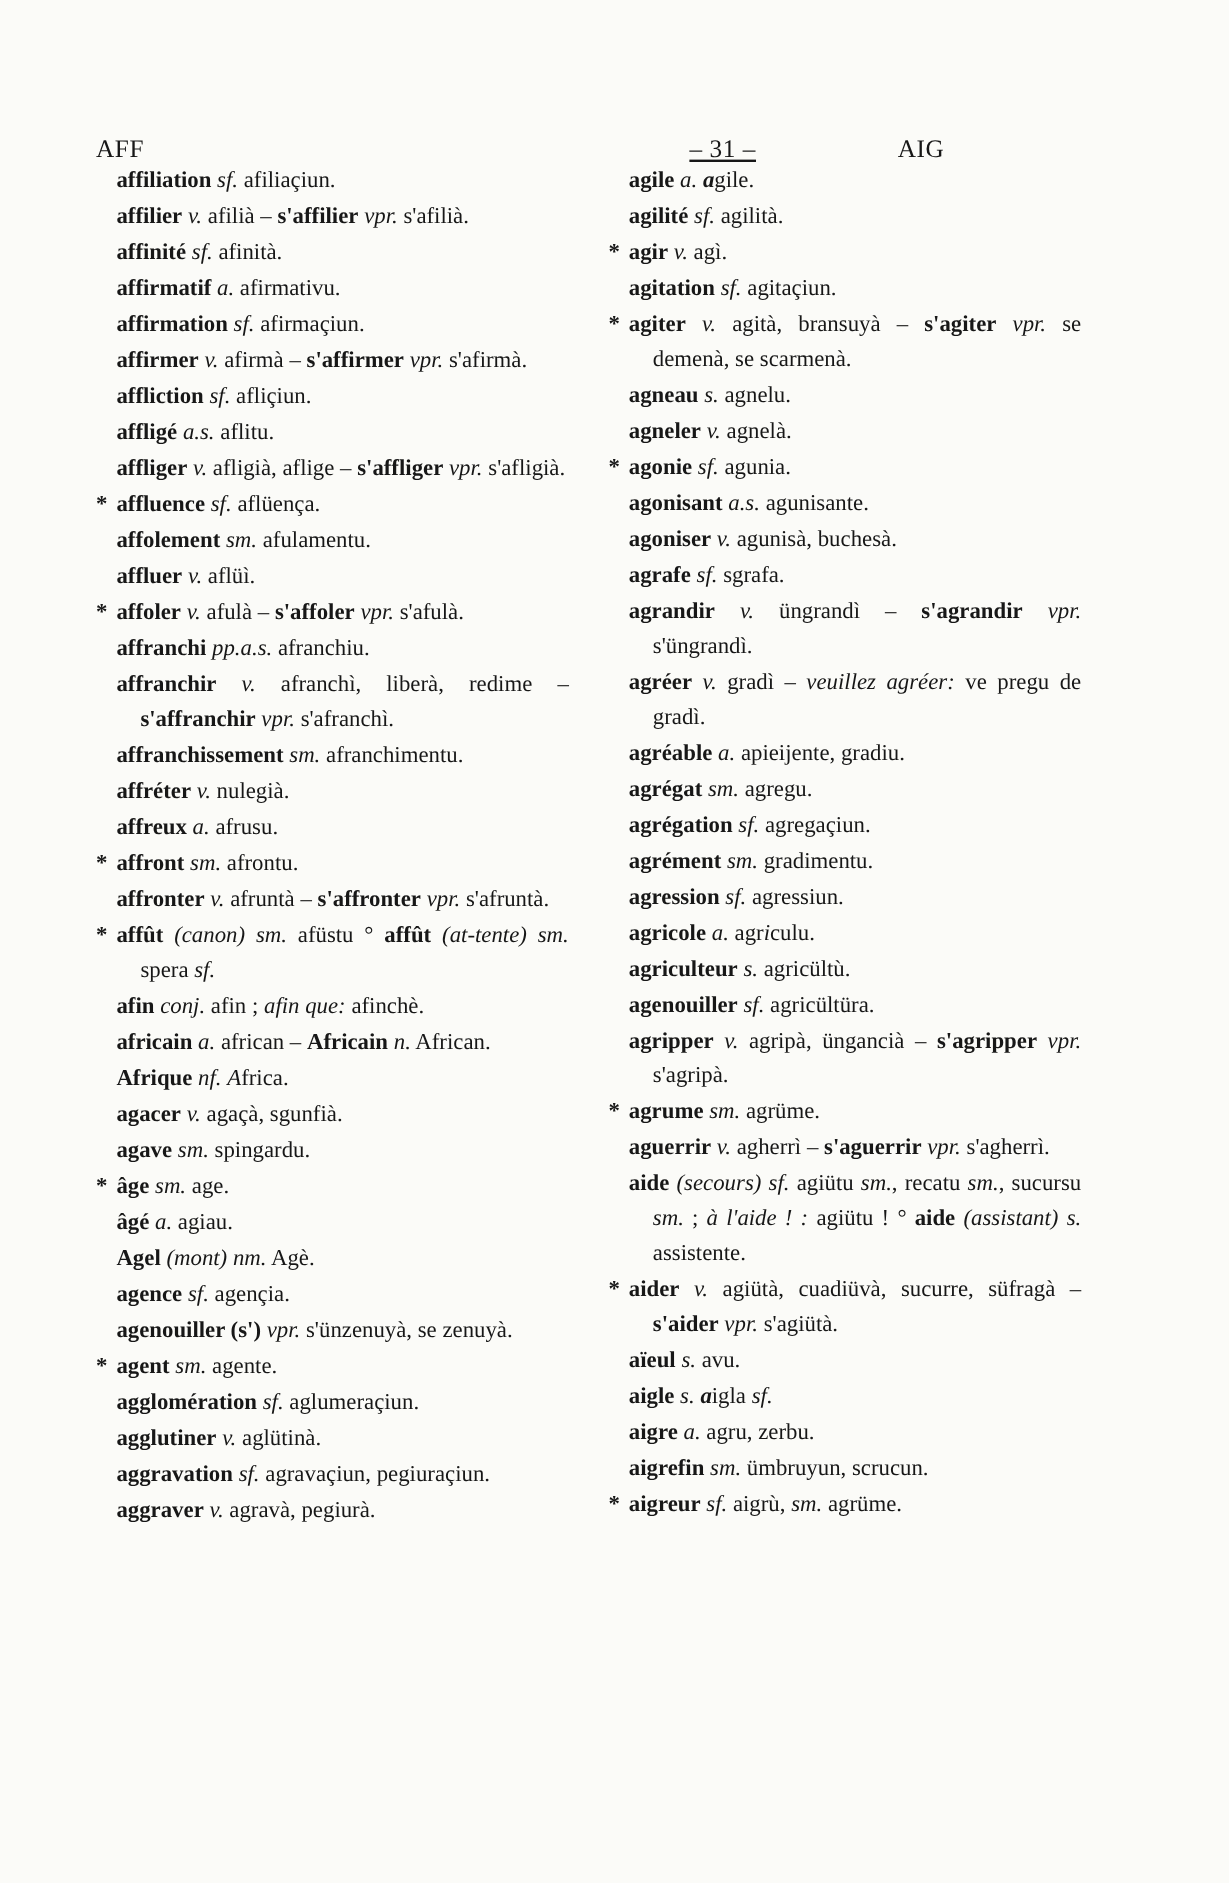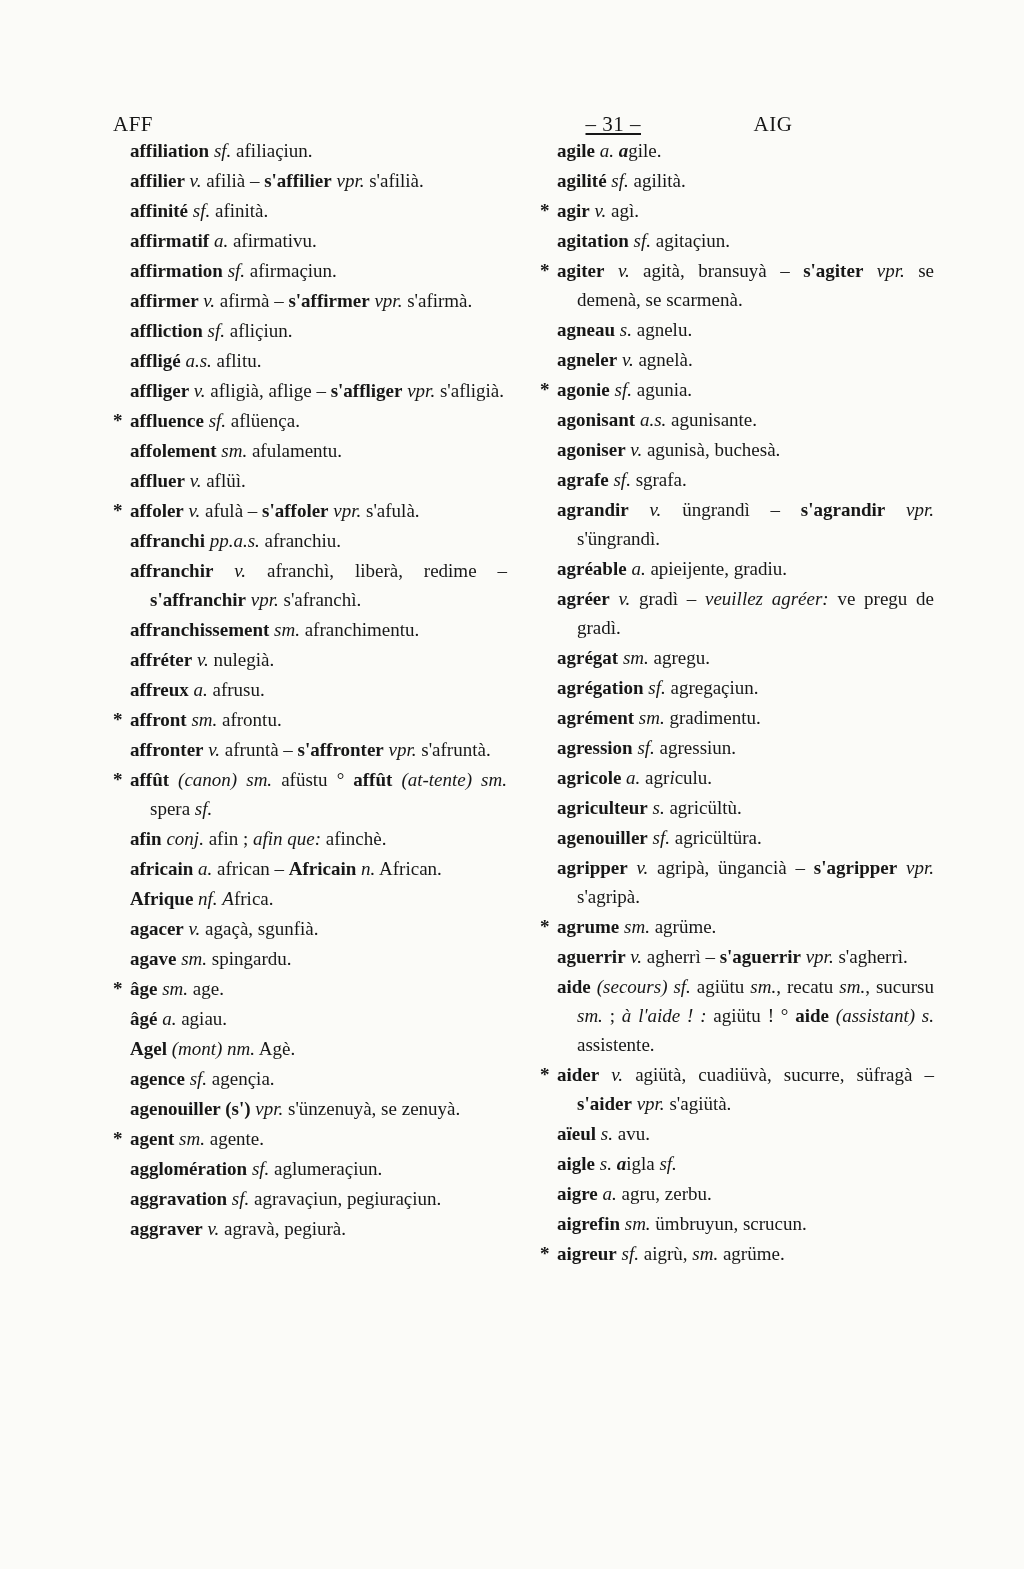--- a/index.html
+++ b/index.html
@@ -1,20 +1,20 @@
 <!DOCTYPE html>
 <html><head>
 <meta charset="utf-8">
 <style>
   html,body{margin:0;padding:0;background:#fafaf7;}
   .page{
     position:relative;
     width:1024px;height:1569px;
     box-sizing:border-box;
-    padding:112px 119px 40px 113px;
+    padding:112px 119px 40px 80px;
     background:#fbfbf8;
     color:#171717;
     font-family:"Liberation Serif", serif;
     overflow:hidden;
   }
   .header{display:flex;font-size:21px;line-height:24px;letter-spacing:0.5px;}
   .hdr{flex:1;}
   .hdr.center{text-align:right;text-decoration:underline;}
   .hdr.right{text-align:center;}
   .columns{display:flex;gap:33px;}
@@ -71,38 +71,39 @@
         <div class="entry"><span class="b">Afrique</span><span class="i"> nf.</span><span class="n"> </span><span class="i">A</span><span class="n">frica.</span></div>
         <div class="entry"><span class="b">agacer</span><span class="i"> v.</span><span class="n"> agaçà, sgunfià.</span></div>
         <div class="entry"><span class="b">agave</span><span class="i"> sm.</span><span class="n"> spingardu.</span></div>
         <div class="entry"><span class="star">*</span><span class="b">âge</span><span class="i"> sm.</span><span class="n"> age.</span></div>
         <div class="entry"><span class="b">âgé</span><span class="i"> a.</span><span class="n"> agiau.</span></div>
         <div class="entry"><span class="b">Agel</span><span class="i"> (mont) nm.</span><span class="n"> Agè.</span></div>
         <div class="entry"><span class="b">agence</span><span class="i"> sf.</span><span class="n"> agençia.</span></div>
         <div class="entry"><span class="b">agenouiller (s')</span><span class="i"> vpr.</span><span class="n"> s'ünzenuyà, se zenuyà.</span></div>
         <div class="entry"><span class="star">*</span><span class="b">agent</span><span class="i"> sm.</span><span class="n"> agente.</span></div>
         <div class="entry"><span class="b">agglomération</span><span class="i"> sf.</span><span class="n"> aglumeraçiun.</span></div>
+        <div class="entry"><span class="b">agglutiner</span><span class="i"> v.</span><span class="n"> aglütinà.</span></div>
         <div class="entry"><span class="b">aggravation</span><span class="i"> sf.</span><span class="n"> agravaçiun, pegiuraçiun.</span></div>
         <div class="entry"><span class="b">aggraver</span><span class="i"> v.</span><span class="n"> agravà, pegiurà.</span></div>
       </div>
     <div class="column">
         <div class="entry"><span class="b">agile</span><span class="i"> a.</span><span class="n"> </span><span class="bi">a</span><span class="n">gile.</span></div>
         <div class="entry"><span class="b">agilité</span><span class="i"> sf.</span><span class="n"> agilità.</span></div>
         <div class="entry"><span class="star">*</span><span class="b">agir</span><span class="i"> v.</span><span class="n"> agì.</span></div>
         <div class="entry"><span class="b">agitation</span><span class="i"> sf.</span><span class="n"> agitaçiun.</span></div>
         <div class="entry"><span class="star">*</span><span class="b">agiter</span><span class="i"> v.</span><span class="n"> agità, bransuyà – </span><span class="b">s'agiter</span><span class="i"> vpr.</span><span class="n"> se demenà, se scarmenà.</span></div>
         <div class="entry"><span class="b">agneau</span><span class="i"> s.</span><span class="n"> agnelu.</span></div>
         <div class="entry"><span class="b">agneler</span><span class="i"> v.</span><span class="n"> agnelà.</span></div>
         <div class="entry"><span class="star">*</span><span class="b">agonie</span><span class="i"> sf.</span><span class="n"> agunia.</span></div>
         <div class="entry"><span class="b">agonisant</span><span class="i"> a.s.</span><span class="n"> agunisante.</span></div>
         <div class="entry"><span class="b">agoniser</span><span class="i"> v.</span><span class="n"> agunisà, buchesà.</span></div>
         <div class="entry"><span class="b">agrafe</span><span class="i"> sf.</span><span class="n"> sgrafa.</span></div>
         <div class="entry"><span class="b">agrandir</span><span class="i"> v.</span><span class="n"> üngrandì – </span><span class="b">s'agrandir</span><span class="i"> vpr.</span><span class="n"> s'üngrandì.</span></div>
+        <div class="entry"><span class="b">agréer</span><span class="i"> v.</span><span class="n"> gradì – </span><span class="i">veuillez agréer:</span><span class="n"> ve pregu de gradì.</span></div>
         <div class="entry"><span class="b">agréable</span><span class="i"> a.</span><span class="n"> apieijente, gradiu.</span></div>
-        <div class="entry"><span class="b">agréer</span><span class="i"> v.</span><span class="n"> gradì – </span><span class="i">veuillez agréer:</span><span class="n"> ve pregu de gradì.</span></div>
         <div class="entry"><span class="b">agrégat</span><span class="i"> sm.</span><span class="n"> agregu.</span></div>
         <div class="entry"><span class="b">agrégation</span><span class="i"> sf.</span><span class="n"> agregaçiun.</span></div>
         <div class="entry"><span class="b">agrément</span><span class="i"> sm.</span><span class="n"> gradimentu.</span></div>
         <div class="entry"><span class="b">agression</span><span class="i"> sf.</span><span class="n"> agressiun.</span></div>
         <div class="entry"><span class="b">agricole</span><span class="i"> a.</span><span class="n"> agr</span><span class="i">i</span><span class="n">culu.</span></div>
         <div class="entry"><span class="b">agriculteur</span><span class="i"> s.</span><span class="n"> agricültù.</span></div>
         <div class="entry"><span class="b">agenouiller</span><span class="i"> sf.</span><span class="n"> agricültüra.</span></div>
         <div class="entry"><span class="b">agripper</span><span class="i"> v.</span><span class="n"> agripà, üngancià – </span><span class="b">s'agripper</span><span class="i"> vpr.</span><span class="n"> s'agripà.</span></div>
         <div class="entry"><span class="star">*</span><span class="b">agrume</span><span class="i"> sm.</span><span class="n"> agrüme.</span></div>
         <div class="entry"><span class="b">aguerrir</span><span class="i"> v.</span><span class="n"> agherrì – </span><span class="b">s'aguerrir</span><span class="i"> vpr.</span><span class="n"> s'agherrì.</span></div>

